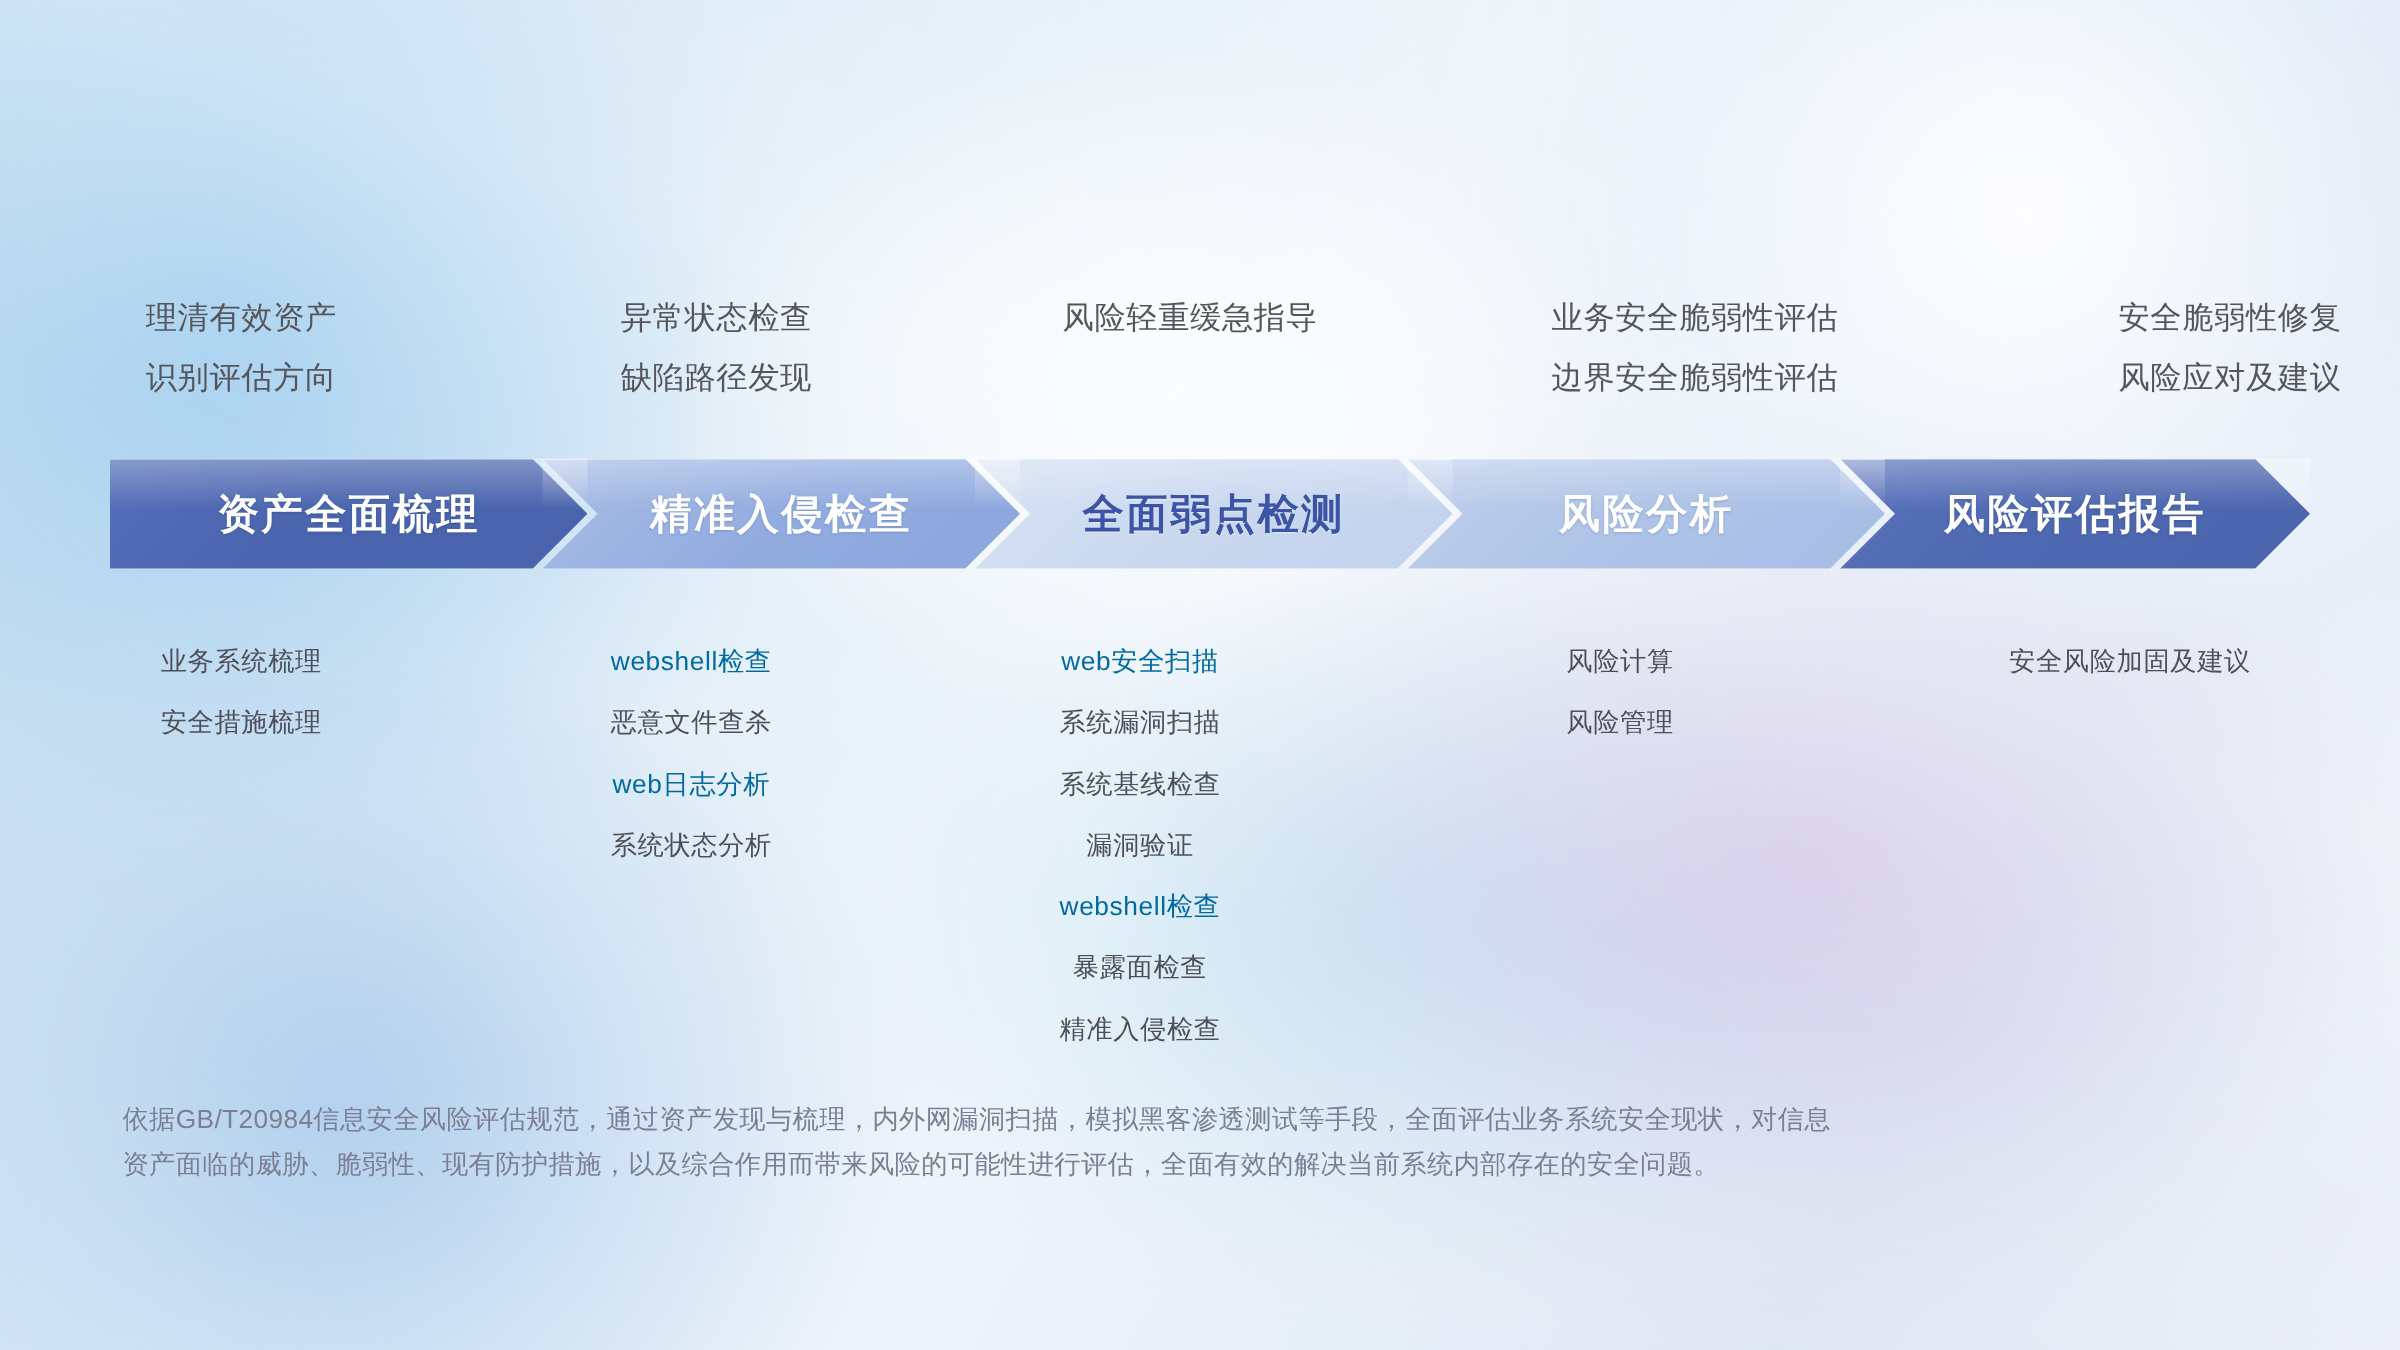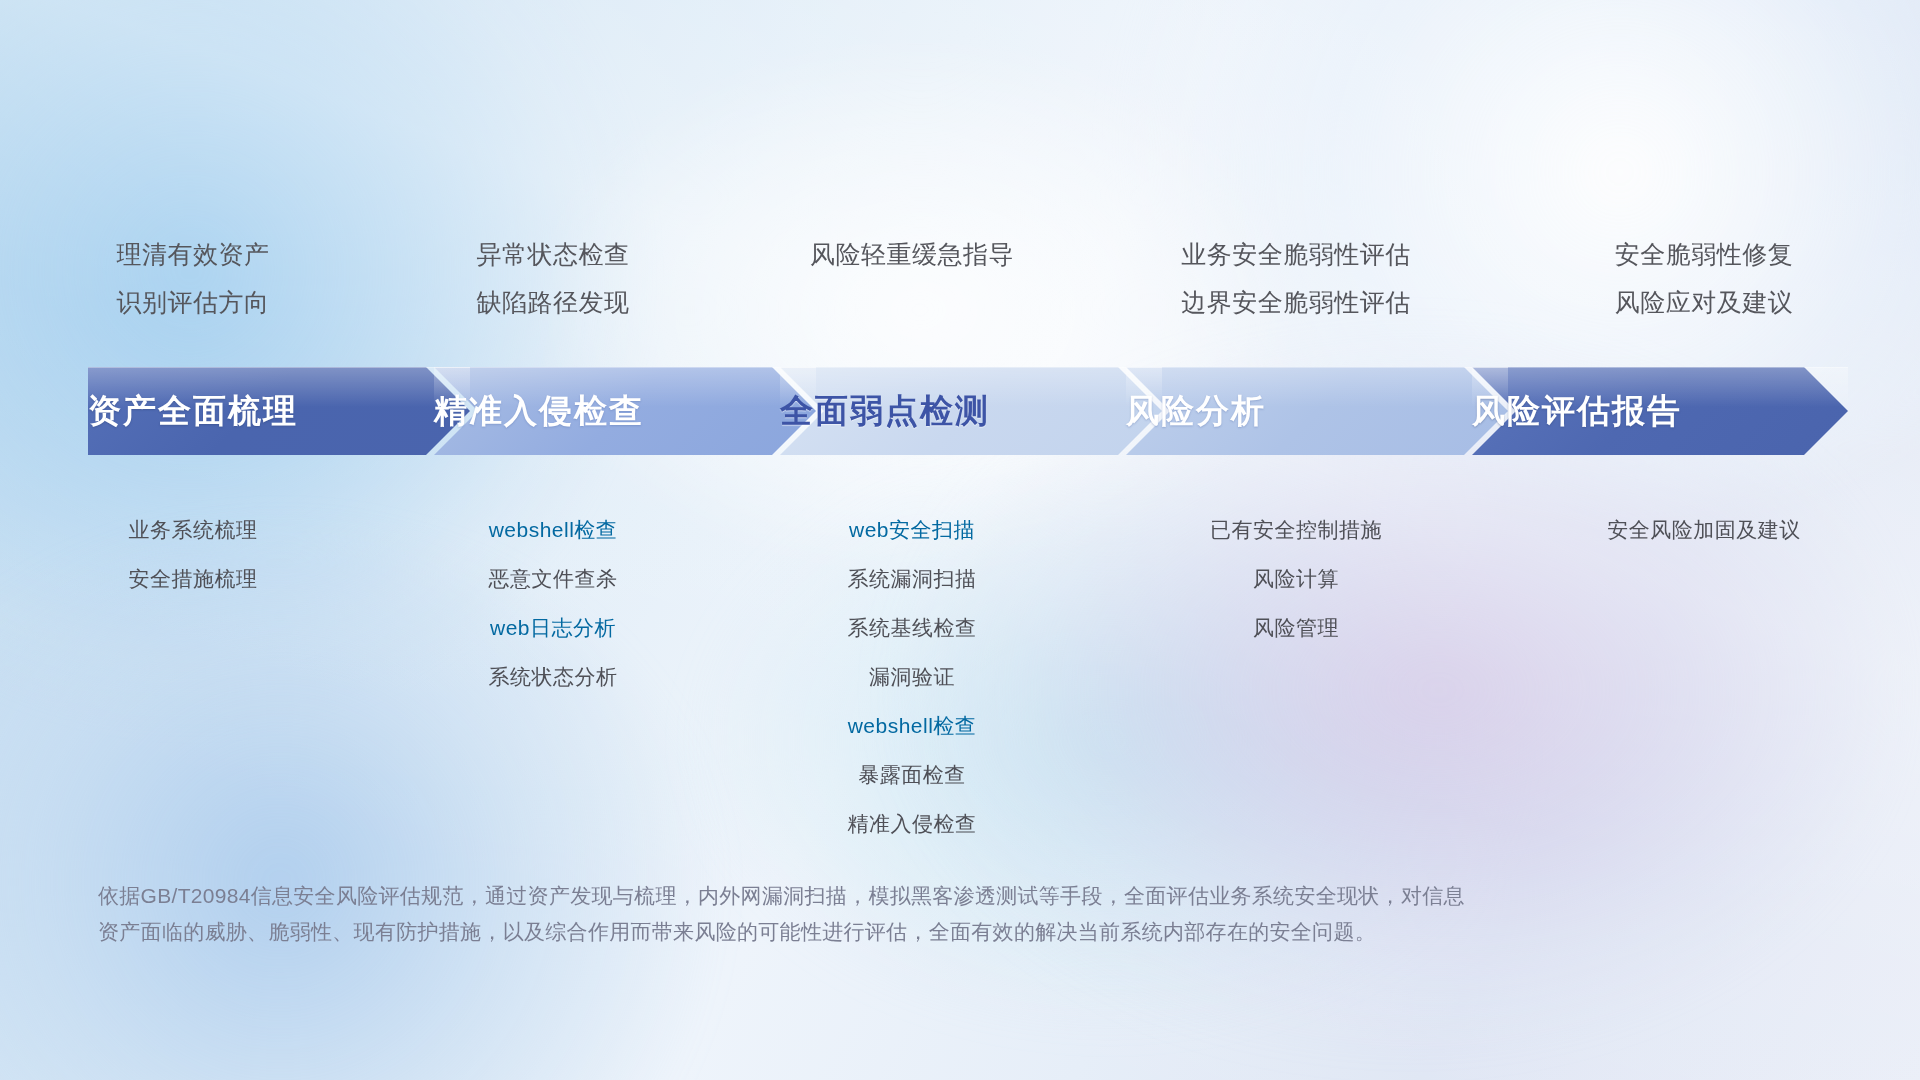--- a/index.html
+++ b/index.html
@@ -123,20 +123,21 @@
   }
   .col {
     display: flex;
     flex-direction: column;
     align-items: center;
   }
 
   
   #top-row {
     top: 230px;
+    gap: 20px;
   }
   .top-item {
     font-size: 25px;
     line-height: 48px;
     color: #55565c;
     letter-spacing: 0.5px;
     white-space: nowrap;
   }
 
   
@@ -146,21 +147,21 @@
     top: 367px;
     width: 1760px;
     height: 88px;
   }
   .chev {
     position: absolute;
     top: 0;
     height: 88px;
     display: flex;
     align-items: center;
-    justify-content: flex-start;
+    justify-content: center;
     box-sizing: border-box;
   }
   .chev-shape {
     position: absolute;
     inset: 0;
     clip-path: polygon(0 0, calc(100% - 44px) 0, 100% 50%, calc(100% - 44px) 100%, 0 100%);
   }
   .chev-notch {
     
     clip-path: polygon(0 0, calc(100% - 44px) 0, 100% 50%, calc(100% - 44px) 100%, 0 100%, 44px 50%);
@@ -349,21 +350,20 @@
       <div class="bottom-item em">web安全扫描</div>
       <div class="bottom-item">系统漏洞扫描</div>
       <div class="bottom-item">系统基线检查</div>
       <div class="bottom-item">漏洞验证</div>
       <div class="bottom-item em">webshell检查</div>
       <div class="bottom-item">暴露面检查</div>
       <div class="bottom-item">精准入侵检查</div>
     </div>
 
     <div class="col">
-      <div class="bottom-item">已有安全控制措施</div>
       <div class="bottom-item">风险计算</div>
       <div class="bottom-item">风险管理</div>
     </div>
 
     <div class="col">
       <div class="bottom-item">安全风险加固及建议</div>
     </div>
 
   </div>
 

